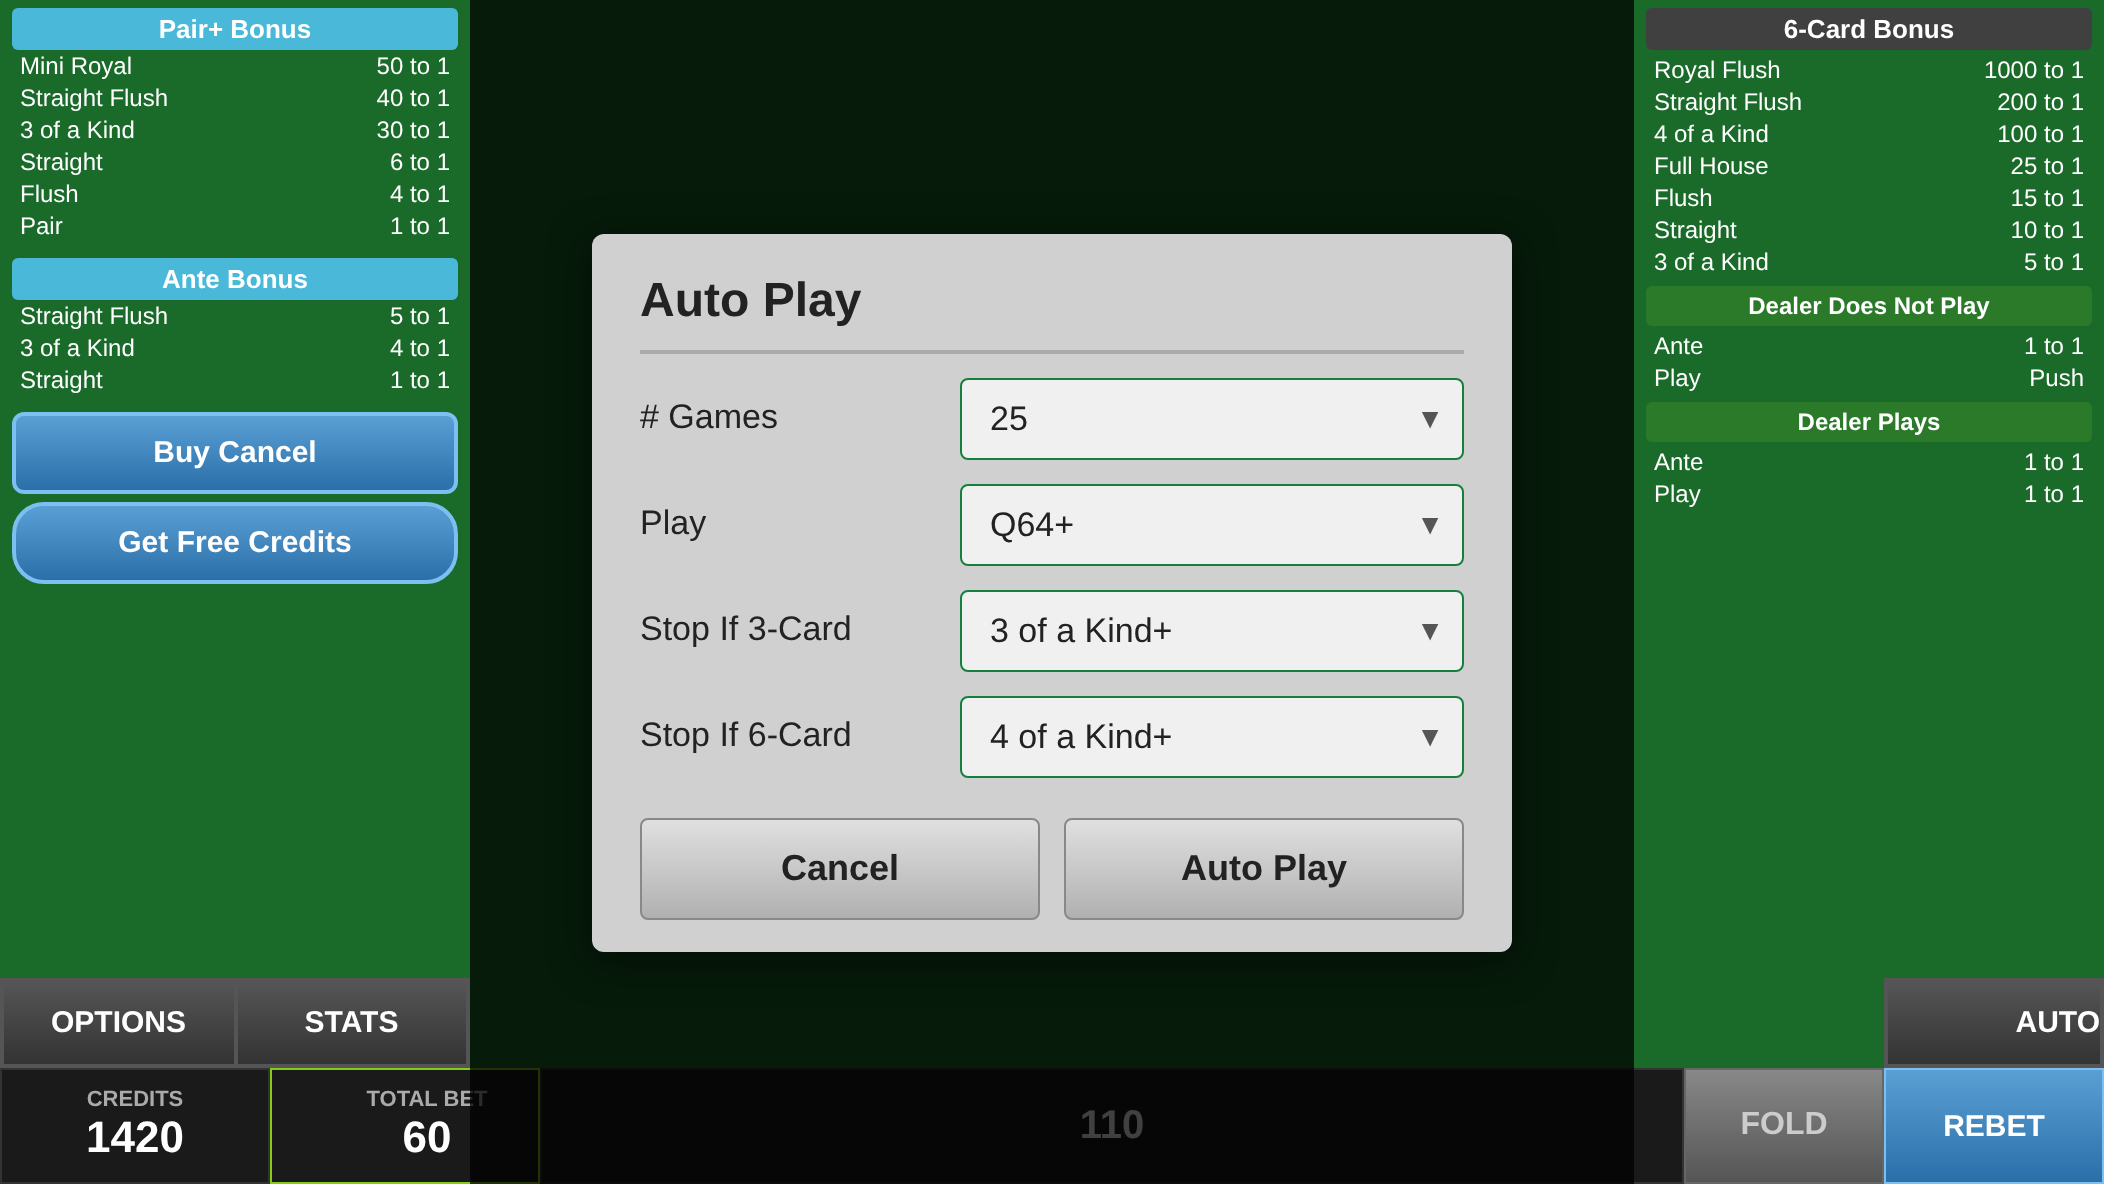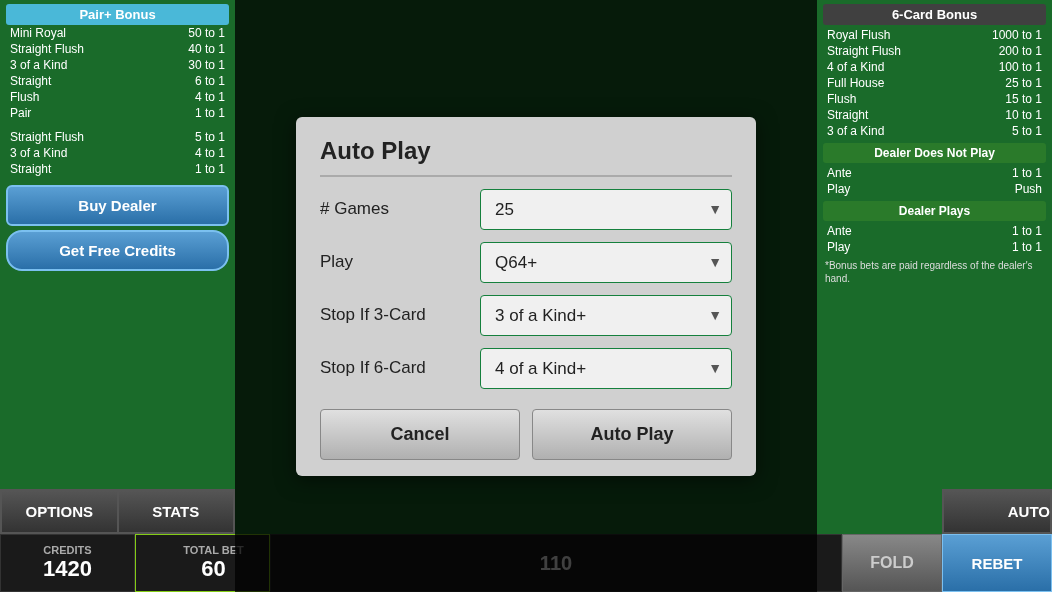--- a/index.html
+++ b/index.html
@@ -475,38 +475,39 @@
             <td>4 to 1</td>
           </tr>
           <tr>
             <td>Pair</td>
             <td>1 to 1</td>
           </tr>
         </tbody>
     </table>
   </div>
   <div class="panel-section">
+    <div class="section-header ante">Ante Bonus</div>
     <table class="bonus-table">
       <tbody id="ante-bonus-tbody">
           <tr>
             <td>Straight Flush</td>
             <td>5 to 1</td>
           </tr>
           <tr>
             <td>3 of a Kind</td>
             <td>4 to 1</td>
           </tr>
           <tr>
             <td>Straight</td>
             <td>1 to 1</td>
           </tr>
         </tbody>
     </table>
   </div>
-  <button class="btn-buy-credits">Buy Dealer</button>
+  <button class="btn-buy-credits">Buy Cancel</button>
   <button class="btn-free-credits">Get Free Credits</button>
 </div>
 
 <div class="bottom-left-btns">
   <div class="btn-options">OPTIONS</div>
   <div class="btn-stats">STATS</div>
 </div>
 
 <div class="center-area">
   <div class="card-area">
@@ -614,21 +615,20 @@
         <tr>
           <td>Ante</td>
           <td>1 to 1</td>
         </tr>
         <tr>
           <td>Play</td>
           <td>1 to 1</td>
         </tr>
       </tbody>
   </table>
-  <div class="bonus-note">*Bonus bets are paid regardless of the dealer's hand.</div>
 </div>
 
 <div class="btn-auto">AUTO</div>
 
 <div class="bottom-bar">
   <div class="credits-display">
     <span class="credits-label">CREDITS</span>
     <span class="credits-value">1420</span>
   </div>
   <div class="totalbet-display">

